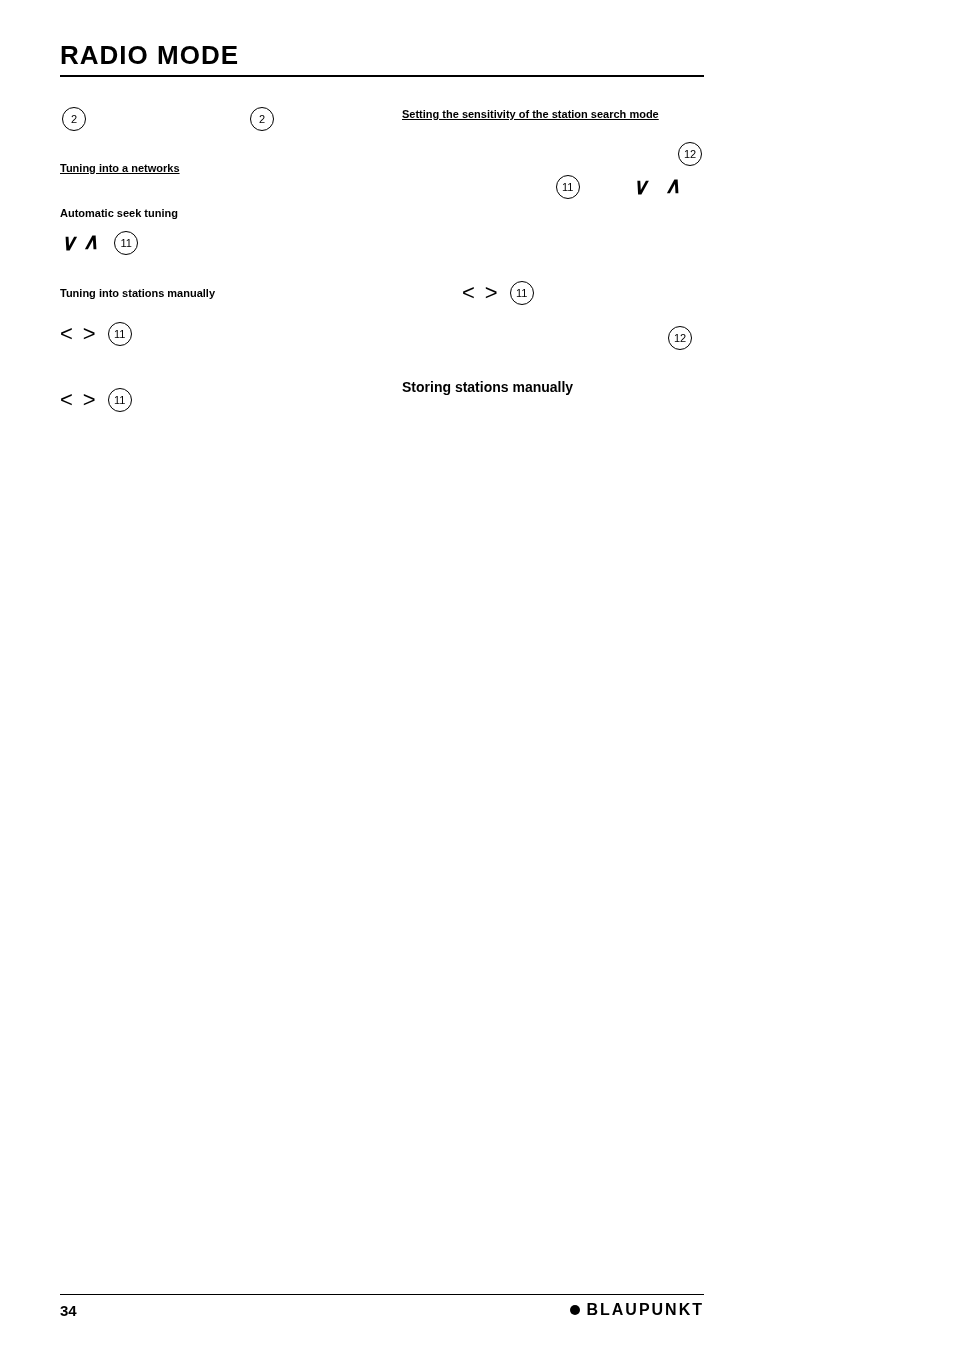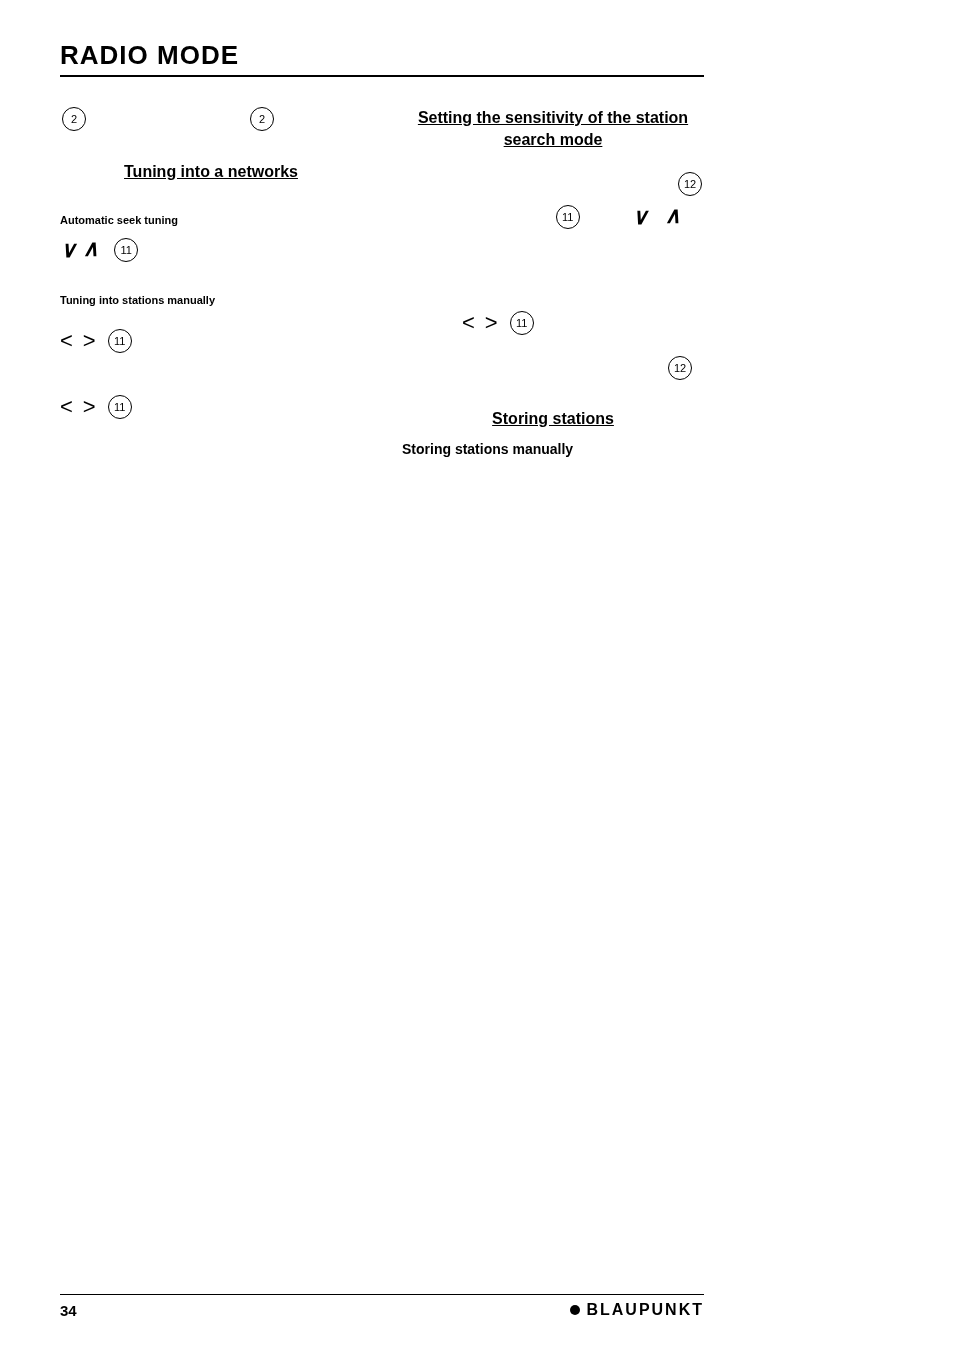--- a/index.html
+++ b/index.html
@@ -46,26 +46,25 @@
       padding-right: 20px;
     }
 
     .col-right {
       width: 50%;
       padding-left: 20px;
     }
 
     
     .section-heading {
-      font-size: 16px;
+      font-size: 11px;
       font-weight: 700;
       text-decoration: underline;
       margin-bottom: 10px;
       line-height: 1.4;
-      text-align: center;
     }
 
     .subsection-heading {
       font-size: 11px;
       font-weight: 700;
       margin-bottom: 8px;
       line-height: 1.4;
     }
 
     
@@ -224,21 +223,20 @@
           <span class="arrow-manual">&lt;</span>
           <span class="arrow-manual">&gt;</span>
           <span class="circle-num">11</span>
         </div>
         <div style="display:flex; justify-content: flex-end; margin-top: 20px; padding-right: 10px;">
           <span class="circle-num">12</span>
         </div>
       </div>
 
       <div class="section-block" style="margin-top: 10px;">
-        <div class="section-heading">Storing stations</div>
         <div class="subsection-heading" style="margin-top: 8px; font-weight: 700; font-size: 14px;">Storing stations manually</div>
       </div>
 
     </div>
 
   </div>
 
   <div class="footer">
     <span class="footer-page-num">34</span>
     <div class="footer-brand">

